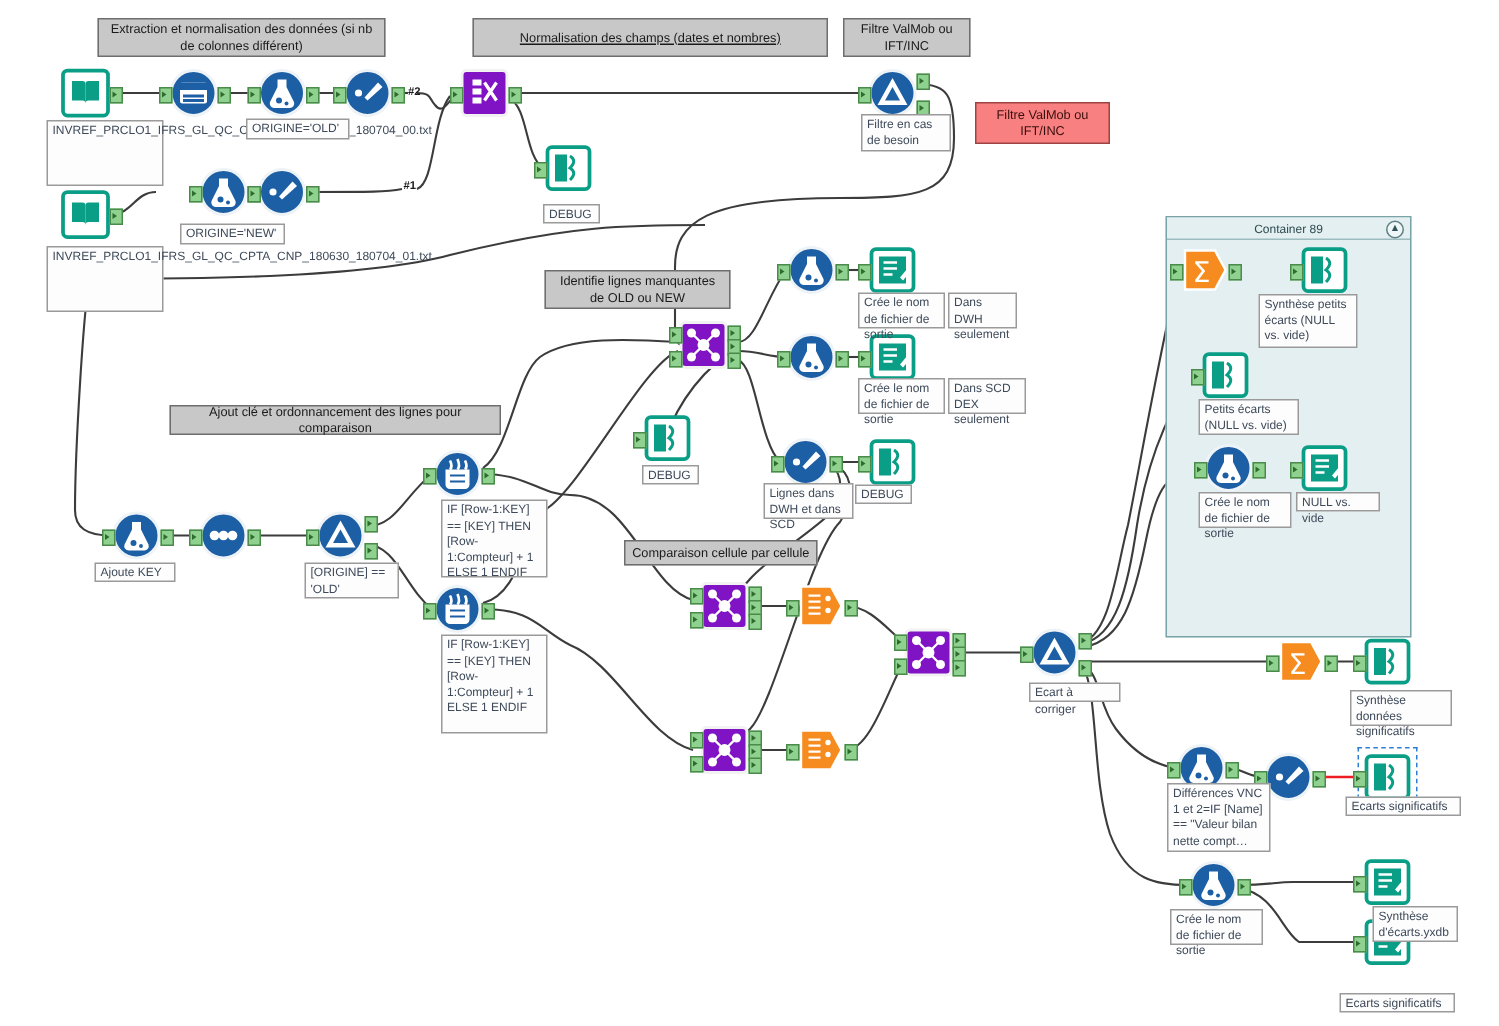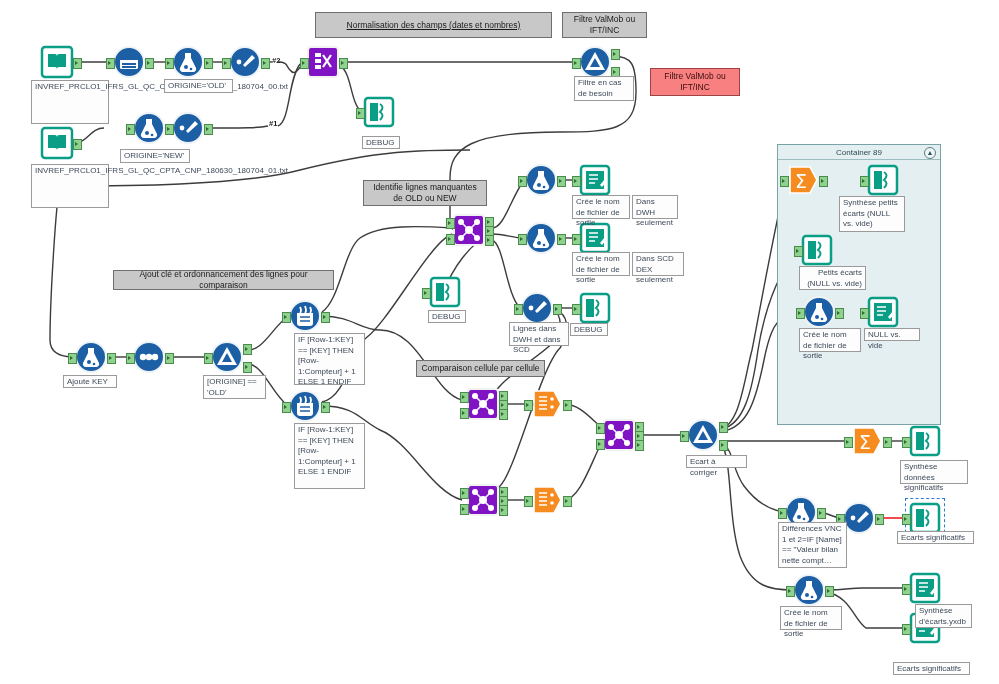--- a/index.html
+++ b/index.html
@@ -120,20 +120,22 @@
 
     <path d="M884,441 L908,441"></path>
 
     <path d="M818,512 C828,512 832,518 842,518"></path>
     <path class="sel" d="M876,518 L908,518"></path>
 
     <path d="M826,590 C846,590 850,588 862,588 L908,588"></path>
     <path d="M826,592 C850,596 854,620 866,628 L908,628"></path>
   </svg>
 
+  <div class="comment" style="left:65px;top:12px;width:192px;height:26px;">Extraction et normalisation des données
+(si nb de colonnes différent)</div>
   <div class="comment" style="left:315px;top:12px;width:237px;height:26px;text-decoration:underline;">Normalisation des champs
 (dates et nombres)</div>
   <div class="comment" style="left:562px;top:12px;width:85px;height:26px;">Filtre ValMob ou
 IFT/INC</div>
   <div class="comment red" style="left:650px;top:68px;width:90px;height:28px;">Filtre ValMob ou
 IFT/INC</div>
   <div class="comment" style="left:113px;top:270px;width:221px;height:20px;">Ajout clé et ordonnancement des lignes pour comparaison</div>
   <div class="comment" style="left:363px;top:180px;width:124px;height:26px;">Identifie lignes manquantes de
 OLD ou NEW</div>
   <div class="comment" style="left:416px;top:360px;width:129px;height:17px;">Comparaison cellule par cellule</div>
@@ -698,21 +700,21 @@
   <div class="anno" style="left:572px;top:252px;width:58px;height:24px;">Crée le nom de fichier de sortie</div>
   <div class="anno" style="left:632px;top:252px;width:52px;height:24px;">Dans SCD DEX seulement</div>
   <div class="anno" style="left:509px;top:322px;width:60px;height:24px;">Lignes dans DWH et dans SCD</div>
   <div class="anno" style="left:570px;top:323px;width:38px;height:13px;">DEBUG</div>
   <div class="anno" style="left:428px;top:310px;width:38px;height:13px;">DEBUG</div>
   <div class="anno" style="left:63px;top:375px;width:54px;height:13px;">Ajoute KEY</div>
   <div class="anno" style="left:203px;top:375px;width:63px;height:24px;">[ORIGINE] == 'OLD'</div>
   <div class="anno" style="left:294px;top:333px;width:71px;height:52px;">IF [Row-1:KEY] == [KEY] THEN [Row-1:Compteur] + 1 ELSE 1 ENDIF</div>
   <div class="anno" style="left:294px;top:423px;width:71px;height:66px;">IF [Row-1:KEY] == [KEY] THEN [Row-1:Compteur] + 1 ELSE 1 ENDIF</div>
   <div class="anno" style="left:839px;top:196px;width:66px;height:36px;">Synthèse petits écarts (NULL vs. vide)</div>
-  <div class="anno" style="left:799px;top:266px;width:67px;height:24px;text-align:right;">Petits écarts (NULL vs. vide)</div>
+  <div class="anno" style="left:799px;top:266px;width:67px;height:24px;">Petits écarts (NULL vs. vide)</div>
   <div class="anno" style="left:799px;top:328px;width:62px;height:24px;">Crée le nom de fichier de sortie</div>
   <div class="anno" style="left:864px;top:328px;width:56px;height:13px;">NULL vs. vide</div>
   <div class="anno" style="left:686px;top:455px;width:61px;height:13px;">Ecart à corriger</div>
   <div class="anno" style="left:900px;top:460px;width:68px;height:24px;">Synthèse données significatifs</div>
   <div class="anno" style="left:897px;top:531px;width:77px;height:13px;">Ecarts significatifs</div>
   <div class="anno" style="left:778px;top:522px;width:69px;height:46px;">Différences VNC 1 et 2=IF [Name] == "Valeur bilan nette compt…</div>
   <div class="anno" style="left:780px;top:606px;width:62px;height:24px;">Crée le nom de fichier de sortie</div>
   <div class="anno" style="left:899px;top:604px;width:57px;height:24px;margin-left:16px;">Synthèse d'écarts.yxdb</div>
   <div class="anno" style="left:893px;top:662px;width:77px;height:13px;">Ecarts significatifs</div>
 

